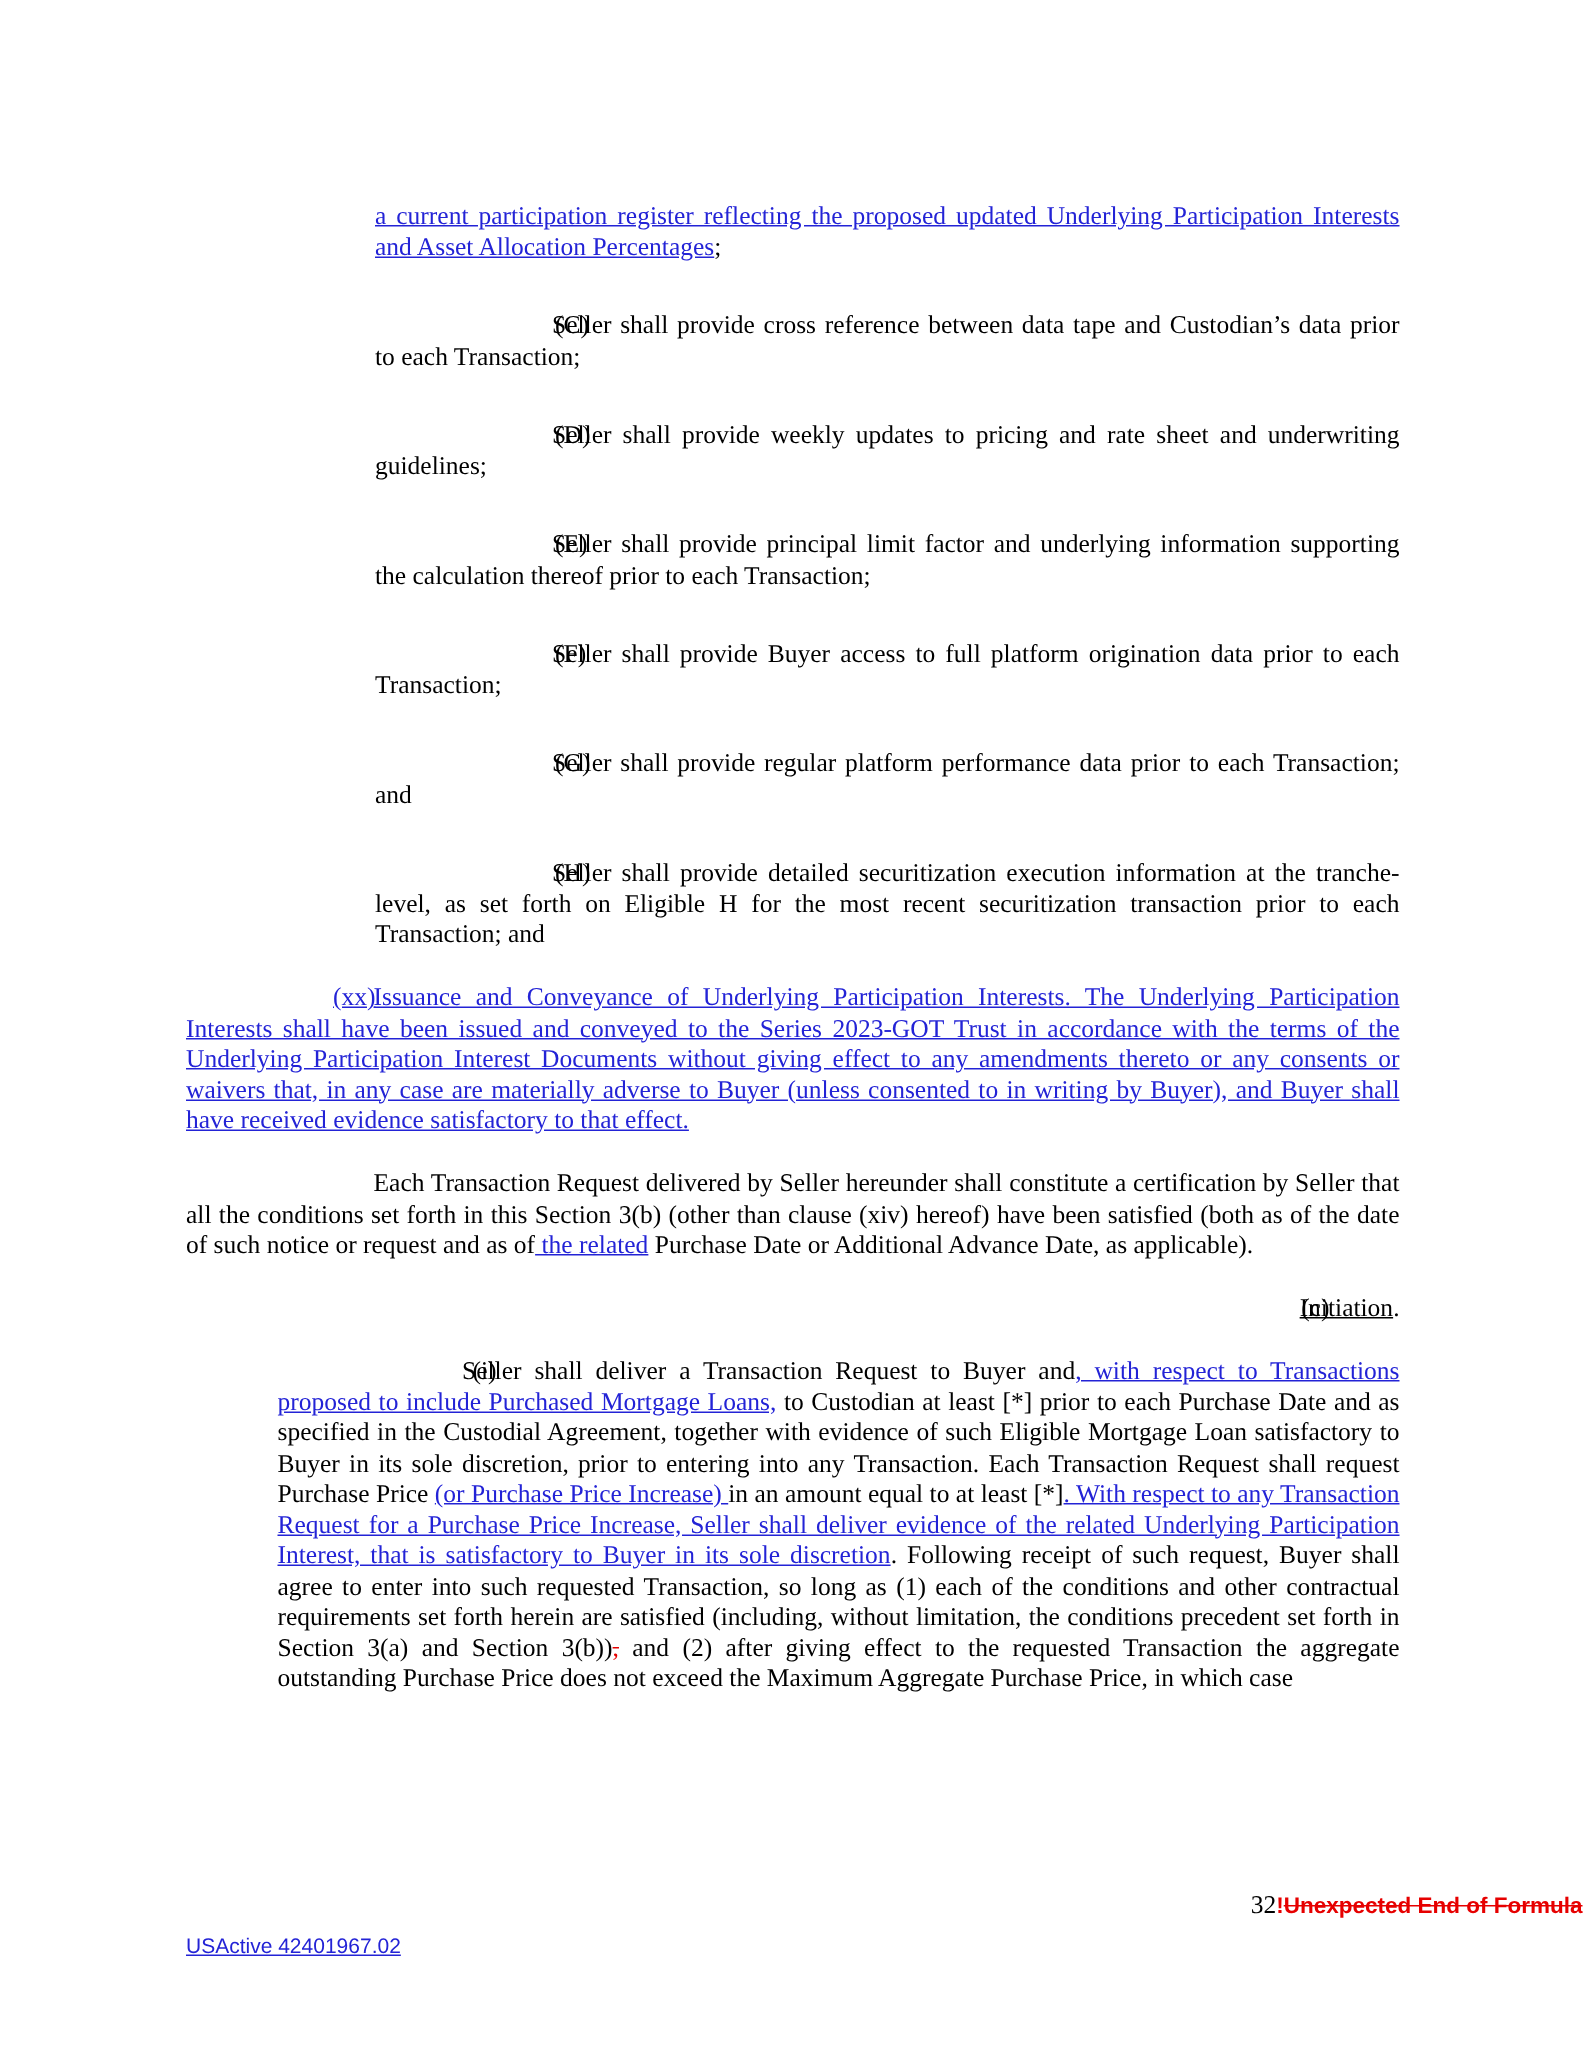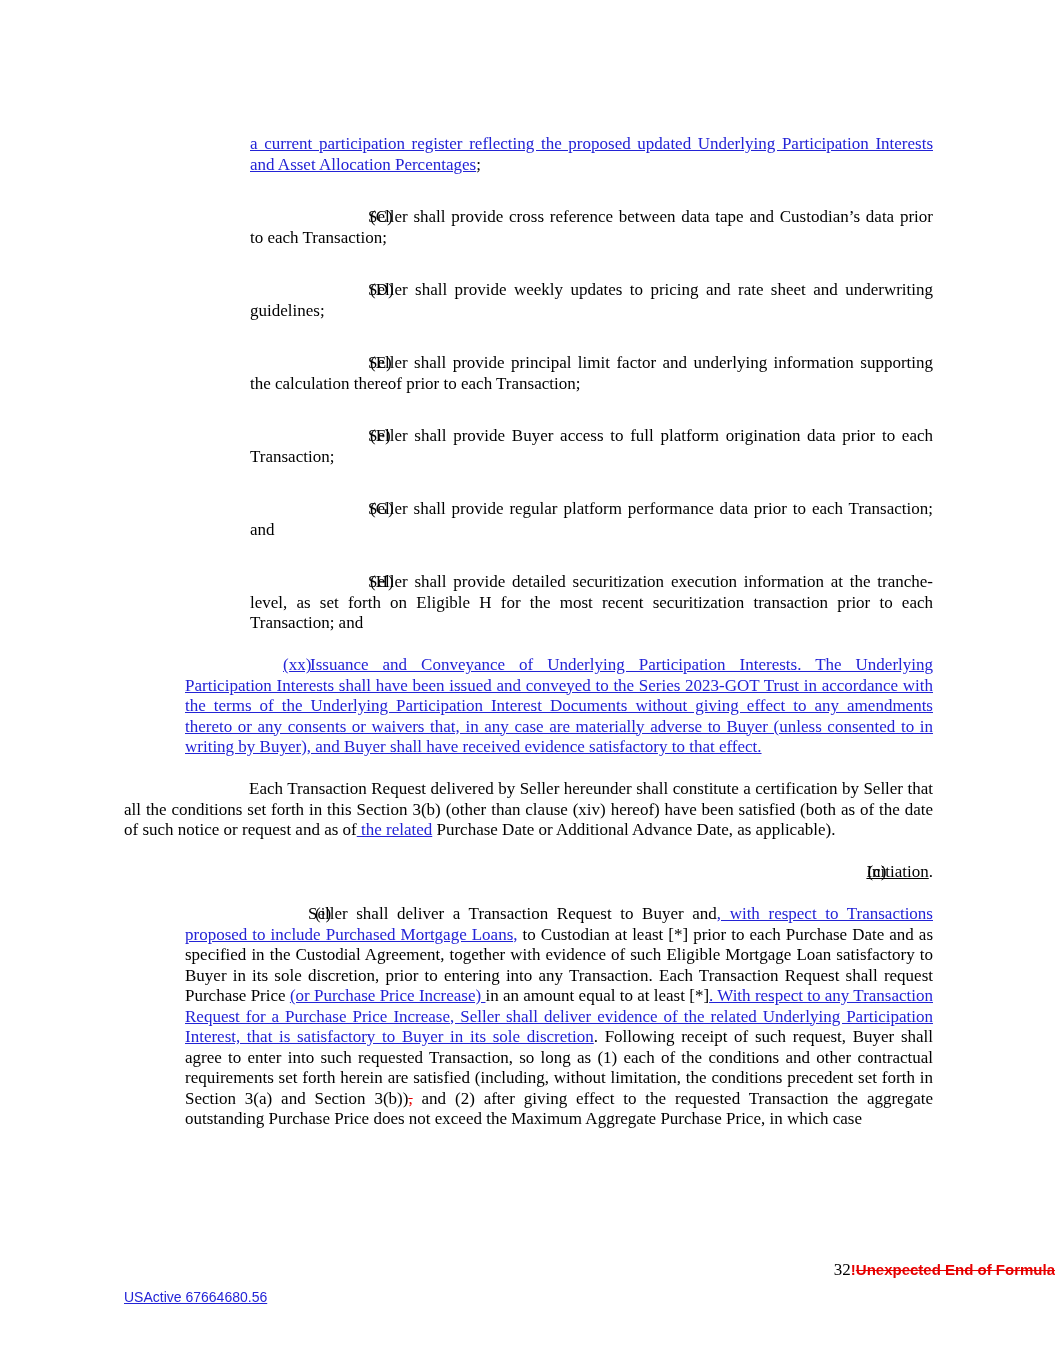--- a/index.html
+++ b/index.html
@@ -14,21 +14,21 @@
     background:var(--paper);
     font-family:"Liberation Serif", serif;
     font-size:17px;line-height:20.5px;color:var(--ink);
   }
   .content{
     position:absolute;left:124px;top:134px;width:809px;
   }
   .para{margin:0 0 21.5px 0;text-align:justify;}
   .p-cont{margin-left:126px;}
   .p-item{margin-left:126px;text-indent:60px;margin-top:32px;}
-  .p-xx{margin-left:61px;text-indent:49px;}
+  .p-xx{text-indent:49px;}
   .p-body{margin-left:0;text-indent:125px;}
   .p-c{margin-left:61px;text-indent:63px;text-align:right;}
   .p-i{margin-left:61px;text-indent:65px;}
   .tab-label{display:inline-block;width:58px;}
   .tab-label-xx{display:inline-block;width:76px;}
   .tab-label-c{display:inline-block;width:62px;}
   .ins{color:var(--ins);text-decoration:underline;}
   .del{color:var(--del);text-decoration:line-through;}
   .u{text-decoration:underline;}
   .footer{
@@ -72,13 +72,13 @@
   <p class="para p-body"><span>Each Transaction Request delivered by Seller hereunder shall constitute a certification by Seller that all the conditions set forth in this Section 3(b) (other than clause (xiv) hereof) have been satisfied (both as of the date of such notice or request and as of</span><span class="ins"> the related</span><span> Purchase Date or Additional Advance Date, as applicable).</span></p>
 
   <p class="para p-c"><span class="tab-label-c">(c)</span><span class="u">Initiation</span><span>.</span></p>
 
   <p class="para p-i"><span class="tab-label">(i)</span><span>Seller shall deliver a Transaction Request to Buyer and</span><span class="ins">, with respect to Transactions proposed to include Purchased Mortgage Loans,</span><span> to Custodian at least [*] prior to each Purchase Date and as specified in the Custodial Agreement, together with evidence of such Eligible Mortgage Loan satisfactory to Buyer in its sole discretion, prior to entering into any Transaction.  Each Transaction Request shall request Purchase Price </span><span class="ins">(or Purchase Price Increase) </span><span>in an amount equal to at least [*]</span><span class="ins">.  With respect to any Transaction Request for a Purchase Price Increase, Seller shall deliver evidence of the related Underlying Participation Interest, that is satisfactory to Buyer in its sole discretion</span><span>.  Following receipt of such request, Buyer shall agree to enter into such requested Transaction, so long as (1) each of the conditions and other contractual requirements set forth herein are satisfied (including, without limitation, the conditions precedent set forth in Section 3(a) and Section 3(b))</span><span class="del">,</span><span> and (2) after giving effect to the requested Transaction the aggregate outstanding Purchase Price does not exceed the Maximum Aggregate Purchase Price, in which case</span></p>
 
 </div>
 
 <div class="footer"><span class="page-num">32</span><span class="formula-error"><span>!</span><span class="struck">Unexpected End of Formula</span></span></div>
 
-<div class="docid">USActive 67664680.56</div>
+<div class="docid">USActive 42401967.02</div>
 
 </body></html>

